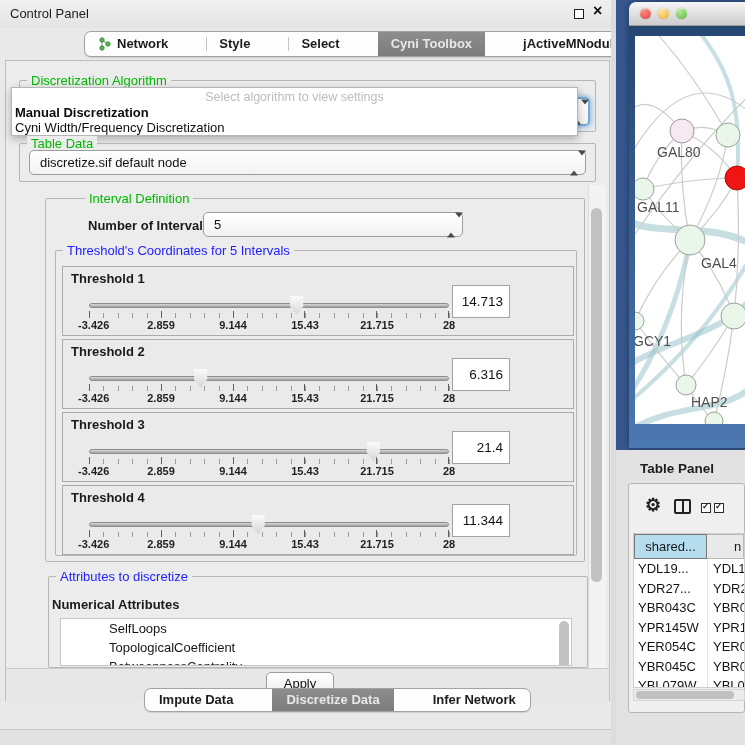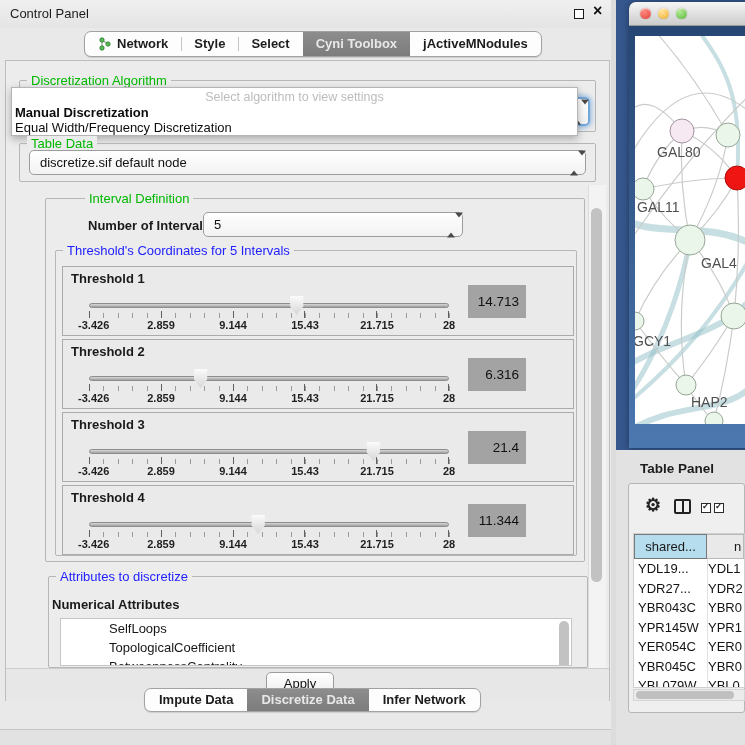--- a/index.html
+++ b/index.html
@@ -7,21 +7,21 @@
   body { font-family:"Liberation Sans", sans-serif; background:#e9e9e9; }
   .stage { position:relative; width:745px; height:544px; background:#e9e9e9; }
   .abs { position:absolute; }
 
   
   .cp-titlebar { left:0; top:0; width:612px; height:28px; background:linear-gradient(#f0f0f0,#e4e4e4); }
   .cp-title { left:10px; top:6px; font-size:13px; color:#1d1d1d; }
   .win-float { left:574px; top:9px; width:10px; height:10px; border:1.5px solid #1b1b1b; background:#fff; }
   .win-close { left:593px; top:2px; font-size:16px; font-weight:900; color:#111; }
 
-  .tabbar { display:flex; border:1px solid #a2a2a2; border-radius:7px; background:#fdfdfd; overflow:hidden; height:26px; box-shadow:0 1px 1px rgba(0,0,0,0.12); }
+  .tabbar { display:flex; border:1px solid #a2a2a2; border-radius:7px; background:#fdfdfd; overflow:hidden; height:26px; box-shadow:0 1px 1px rgba(0,0,0,0.12);gap:25px; }
   .tab { display:flex; align-items:center; gap:5px; padding:0 13px; font-size:13px; font-weight:bold; color:#1c1c1c; line-height:24px; position:relative; }
   .tab.sep::before { content:""; position:absolute; left:0; top:5px; bottom:5px; width:1px; background:#c4c4c4; }
   .tab.selected { background:linear-gradient(#8d8d8d,#7c7c7c); color:#e8e8e8; }
   .top-tabbar { left:84px; top:31px; }
   .bottom-tabbar { left:144px; top:688px; height:24px;text-align:right; }
   .bottom-tabbar .tab { padding:0 14px; line-height:22px; }
 
   .content { left:5px; top:60px; width:605px; height:641px; border:1px solid #bdbdbd; background:#ececec; }
 
   .group { position:absolute; border:1px solid #b6b6b6; border-radius:2px; }
@@ -49,21 +49,21 @@
 
   
   .tbox { position:absolute; left:62px; width:512px; height:70px; background:#eaeaea; border:1px solid #ababab; }
   .tbox-label { position:absolute; left:8px; top:4px; font-size:13px; font-weight:bold; color:#1a1a1a; }
   .slider-zone { position:absolute; left:26px; top:28px; width:360px; height:36px; }
   .track { position:absolute; left:0; right:0; top:8px; height:5px; border-radius:3px; background:linear-gradient(#d9d9d9,#9f9f9f); border:1px solid #8d8d8d; }
   .thumb { position:absolute; top:1px; width:15px; height:19px; margin-left:-7.5px; background:linear-gradient(#fbfbfb,#d6d6d6); clip-path:polygon(6% 0,94% 0,94% 55%,50% 100%,6% 55%); filter:drop-shadow(0 0 1px #6f6f6f); }
   .ticks-minor { position:absolute; left:0; top:18px; width:361px; height:5px; background:repeating-linear-gradient(to right,#9a9a9a 0 1px,transparent 1px 14.4px); }
   .ticks-major { position:absolute; left:0; top:16px; width:362px; height:7px; background:repeating-linear-gradient(to right,#5f5f5f 0 1px,transparent 1px 71.8px); }
   .tick-label { position:absolute; top:24px; transform:translateX(-50%); font-size:11px; font-weight:bold; color:#1f1f1f; white-space:nowrap; }
-  .value-box { position:absolute; left:405px; top:18px; width:58px; height:33px; background:#a3a3a3; border:1px solid #a2a2a2; font-size:13.5px; color:#111; text-align:right; line-height:31px; padding-right:6px; }
+  .value-box { position:absolute; left:389px; top:18px; width:58px; height:33px; background:#ffffff; border:1px solid #a2a2a2; font-size:13.5px; color:#111; text-align:right; line-height:31px; padding-right:6px; }
 
   
   .attr-list { left:60px; top:618px; width:512px; height:48px; background:#ffffff; border:1px solid #c6c6c6; overflow:hidden;padding-left:28px; }
   .attr-item { padding-left:20px; font-size:13px; color:#161616; line-height:19px; white-space:nowrap; }
   .attr-scroll { position:absolute; right:2px; top:2px; width:10px; height:60px; background:#c2c2c2; border-radius:5px; }
 
   .apply-strip { left:6px; top:668px; width:603px; height:33px; background:#e7e7e7; border-top:1px solid #cccccc; }
   .apply-btn { left:266px; top:672px; width:68px; height:23px; background:linear-gradient(#ffffff,#ededed); border:1px solid #9c9c9c; border-radius:5px; font-size:13px; color:#111; text-align:center; line-height:21px; }
 
   .bottom-strip { left:0; top:729px; width:612px; height:16px; background:#e2e2e2; border-top:1px solid #c6c6c6; }
@@ -88,21 +88,21 @@
   .split-icon { left:674px; top:499px; width:17px; height:15px; border:2px solid #222; border-radius:2px; }
   .split-icon::after { content:""; position:absolute; left:50%; top:0; bottom:0; width:2px; background:#222; transform:translateX(-50%); }
   .chk { position:absolute; width:10px; height:10px; border:1.5px solid #2a2a2a; background:#fff; }
   .chk::after { content:"✓"; position:absolute; left:0px; top:-3px; font-size:9px; font-weight:bold; color:#222; }
   .table { left:633px; top:533px; width:112px; height:155px; background:#ffffff; overflow:hidden; border:1px solid #cfcfcf; }
   .thead { display:flex; height:25px; }
   .th1 { width:73px; background:#b5ddee; border:1px solid #787878; font-size:13px; color:#1a1a1a; text-align:center; line-height:23px; }
   .th2 { flex:1; background:#e9e9e9; border:1px solid #b9b9b9; border-left:none; font-size:13px; color:#1a1a1a; line-height:23px; padding-left:27px; }
   .trow { display:flex; height:19.5px; font-size:13px; color:#141414; }
   .td1 { width:73px; padding-left:4px; line-height:19px; white-space:nowrap; overflow:hidden; }
-  .td2 { flex:1; line-height:19px; white-space:nowrap; overflow:hidden; border-left:1px solid #e2e2e2; }
+  .td2 { flex:1; padding-left:5px; line-height:19px; white-space:nowrap; overflow:hidden; border-left:1px solid #e2e2e2; }
   .hscroll-track { left:633px; top:689px; width:112px; height:12px; background:#ebebeb; border:1px solid #d5d5d5; }
   .hscroll-thumb { left:636px; top:691px; width:98px; height:8px; background:#c0c0c0; border-radius:4px; }
 
   .net-icon { width:14px; height:14px; }
 </style>
 </head>
 <body>
 
 <div class="stage">
 
@@ -140,21 +140,21 @@
 
   <div class="abs group" style="left:19px; top:80px; width:577px; height:52px;"></div>
   <div class="abs group-title gt-green" style="left:27px; top:73px;">Discretization Algorithm</div>
   <div class="abs combo combo-focused" style="left:28px; top:97px; width:562px; height:29px;">
     <span class="stepper"><span class="up"></span><span class="dn"></span></span>
   </div>
 
   <div class="abs popup">
     <div class="popup-hint">Select algorithm to view settings</div>
     <div class="popup-opt b">Manual Discretization</div>
-    <div class="popup-opt n">Equal Width/Frequency Discretization</div>
+    <div class="popup-opt n">Cyni Width/Frequency Discretization</div>
   </div>
 
   <div class="abs group" style="left:19px; top:143px; width:577px; height:39px;"></div>
   <div class="abs group-title gt-green" style="left:27px; top:136px;">Table Data</div>
   <div class="abs combo" style="left:29px; top:150px; width:557px; height:25px;">
     <span class="combo-text">discretize.sif default node</span>
     <span class="stepper"><span class="up"></span><span class="dn"></span></span>
   </div>
 
   <div class="abs vscroll-track"></div>

